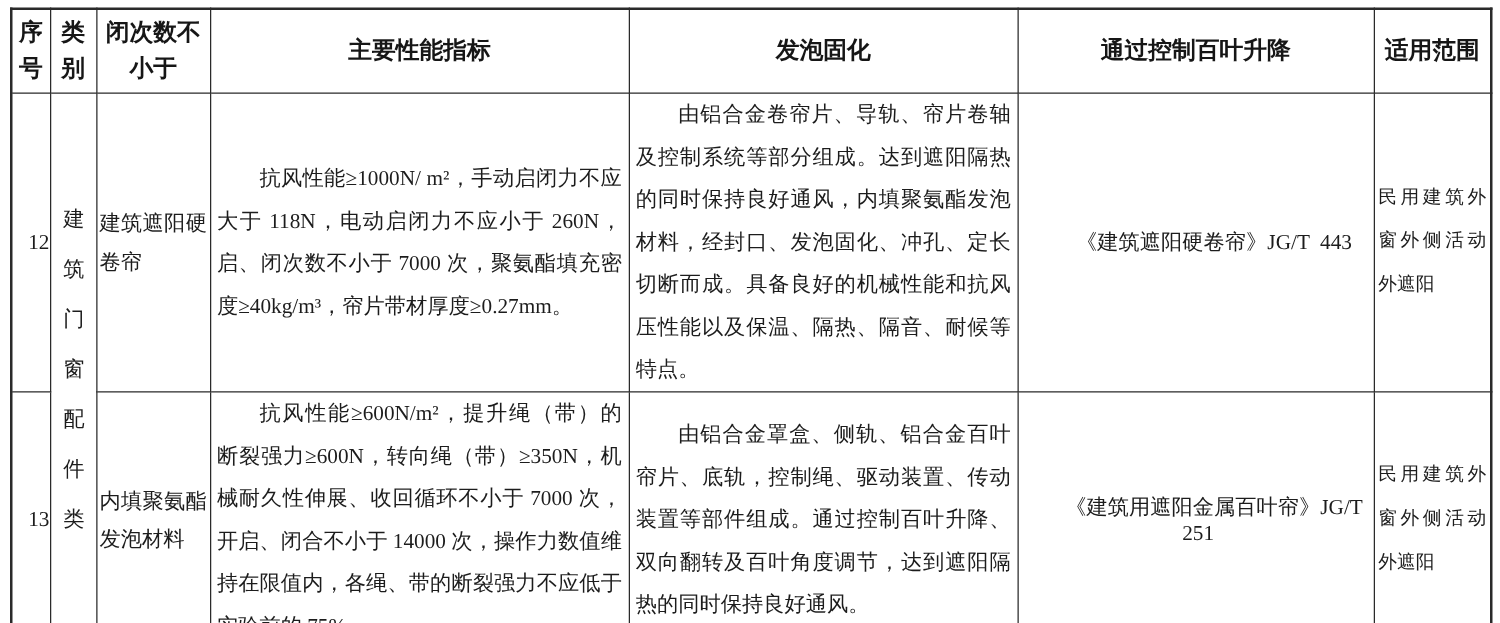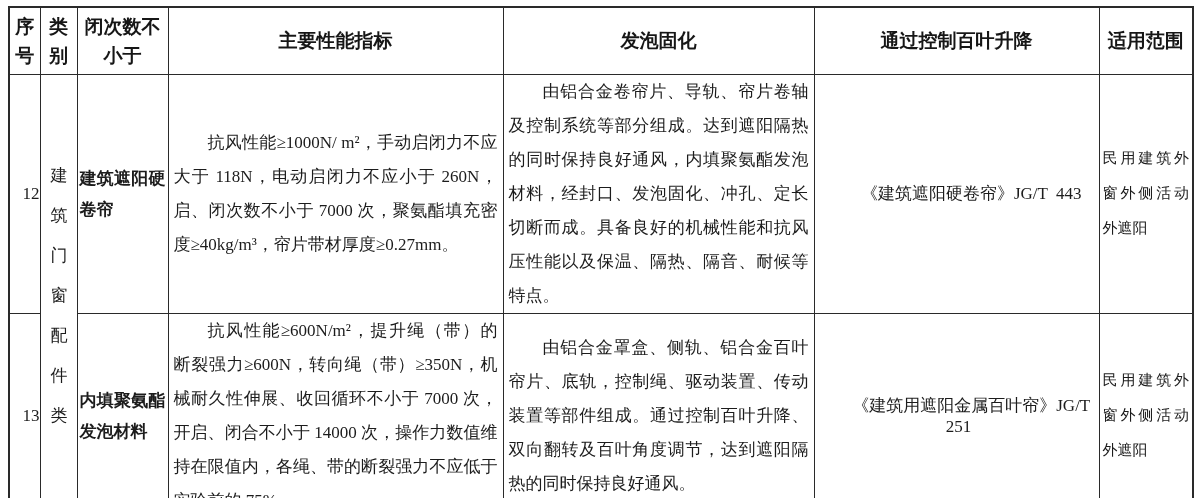--- a/index.html
+++ b/index.html
@@ -53,21 +53,20 @@
     width: 18px;
     line-height: 40px;
     word-break: break-all;
     text-align: right;
   }
   td.cell-product {
     font-size: 17px;
     line-height: 31px;
     text-align: justify;
     padding: 0 2px;
-    font-weight: bold;
   }
   td.cell-paragraph {
     font-size: 17px;
     line-height: 34px;
     text-align: justify;
     padding: 0 5px;
   }
   td.cell-paragraph .para { text-indent: 2em; }
   td.cell-standard {
     font-size: 17px;

